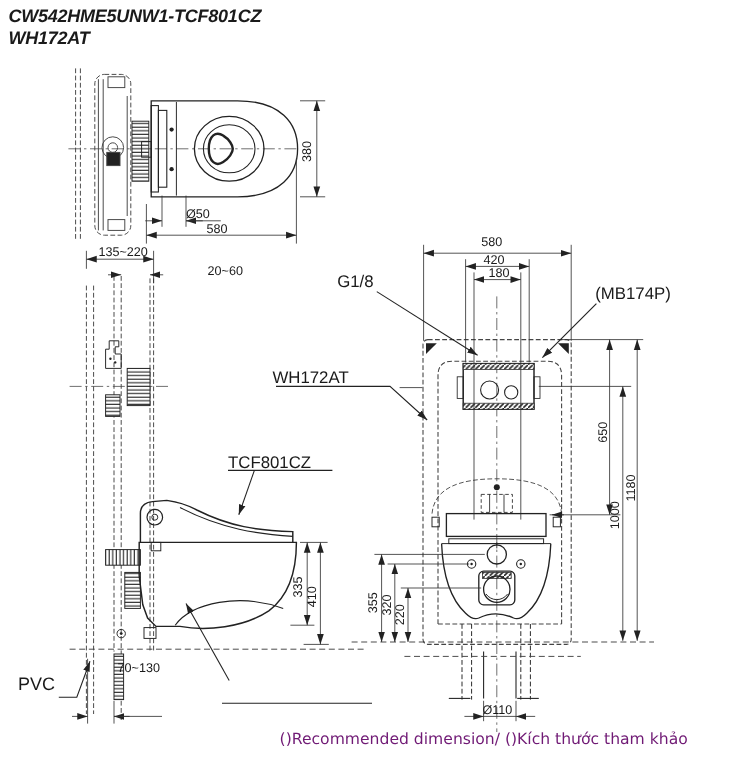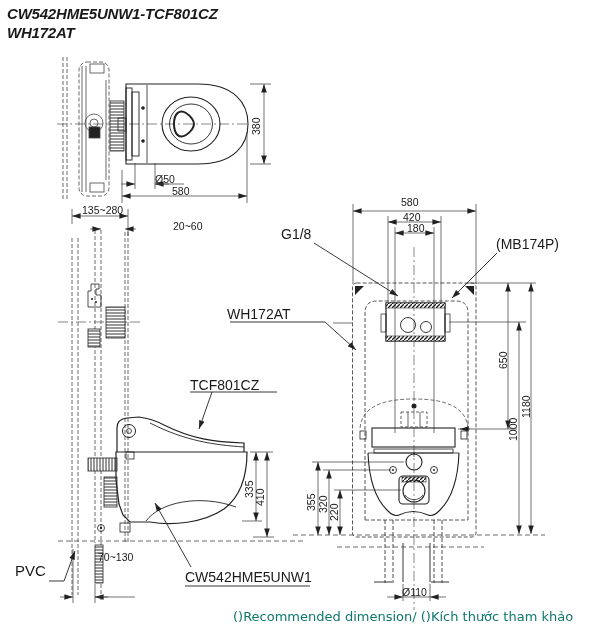--- a/index.html
+++ b/index.html
@@ -5,21 +5,21 @@
   html,body{margin:0;padding:0;background:#fff;}
   #page{position:relative;width:615px;height:640px;background:#fff;overflow:hidden;
         font-family:"Liberation Sans",sans-serif;color:#1a1a1a;}
   #drawing{position:absolute;left:0;top:0;}
   .txt{position:absolute;white-space:nowrap;color:#1a1a1a;}
   .title{font:italic 700 15px "Liberation Sans",sans-serif;letter-spacing:-0.2px;}
   .dim{font:10.5px "Liberation Sans",sans-serif;}
   .vert{transform:rotate(-90deg);transform-origin:0 0;}
   .lbl{font:14px "Liberation Sans",sans-serif;}
   .lbl-big{font:15px "Liberation Sans",sans-serif;}
-  .note{font:13px "DejaVu Sans","Liberation Sans",sans-serif;color:#0f766e;}
+  .note{font:13px "DejaVu Sans","Liberation Sans",sans-serif;color:#701a75;}
 </style>
 </head>
 <body>
 
 <div id="page">
 
   <svg id="drawing" width="615" height="640" viewBox="0 0 615 640">
     <defs>
       <marker id="ah" markerWidth="10" markerHeight="8" refX="8.6" refY="3.5" orient="auto-start-reverse" markerUnits="userSpaceOnUse">
         <path d="M0,0.7 L8.6,3.5 L0,6.3 Z" fill="#222"></path>
@@ -249,21 +249,21 @@
     </g>
   </svg>
 
   <div class="txt title" style="left:7px;top:5px;">CW542HME5UNW1-TCF801CZ</div>
   <div class="txt title" style="left:7px;top:24px;">WH172AT</div>
 
   <div class="txt dim" style="left:172px;top:185px;">580</div>
   <div class="txt dim vert" style="left:250px;top:135px;">380</div>
   <div class="txt dim" style="left:155px;top:173px;">Ø50</div>
 
-  <div class="txt dim" style="left:82px;top:204px;">135~280</div>
+  <div class="txt dim" style="left:82px;top:204px;">135~220</div>
   <div class="txt dim" style="left:129px;top:220px;padding-left:44px;">20~60</div>
   <div class="txt dim vert" style="left:243px;top:498px;">335</div>
   <div class="txt dim vert" style="left:254px;top:506px;">410</div>
   <div class="txt dim" style="left:98px;top:551px;">70~130</div>
   <div class="txt lbl-big" style="left:15px;top:562px;">PVC</div>
 
   <div class="txt dim" style="left:401px;top:196px;">580</div>
   <div class="txt dim" style="left:403px;top:211px;">420</div>
   <div class="txt dim" style="left:407px;top:222px;">180</div>
   <div class="txt dim vert" style="left:497px;top:369px;">650</div>
@@ -271,16 +271,15 @@
   <div class="txt dim vert" style="left:520px;top:418px;">1180</div>
   <div class="txt dim vert" style="left:305px;top:511px;">355</div>
   <div class="txt dim vert" style="left:317px;top:513px;">320</div>
   <div class="txt dim vert" style="left:328px;top:521px;">220</div>
   <div class="txt dim" style="left:402px;top:586px;">Ø110</div>
 
   <div class="txt lbl" style="left:281px;top:226px;">G1/8</div>
   <div class="txt lbl" style="left:496px;top:236px;">(MB174P)</div>
   <div class="txt lbl" style="left:227px;top:306px;">WH172AT</div>
   <div class="txt lbl" style="left:190px;top:377px;">TCF801CZ</div>
-  <div class="txt lbl" style="left:185px;top:569px;">CW542HME5UNW1</div>
 
   <div class="txt note" style="left:233px;top:609px;">()Recommended dimension/ ()Kích thước tham khảo</div>
 </div>
 
 </body></html>

